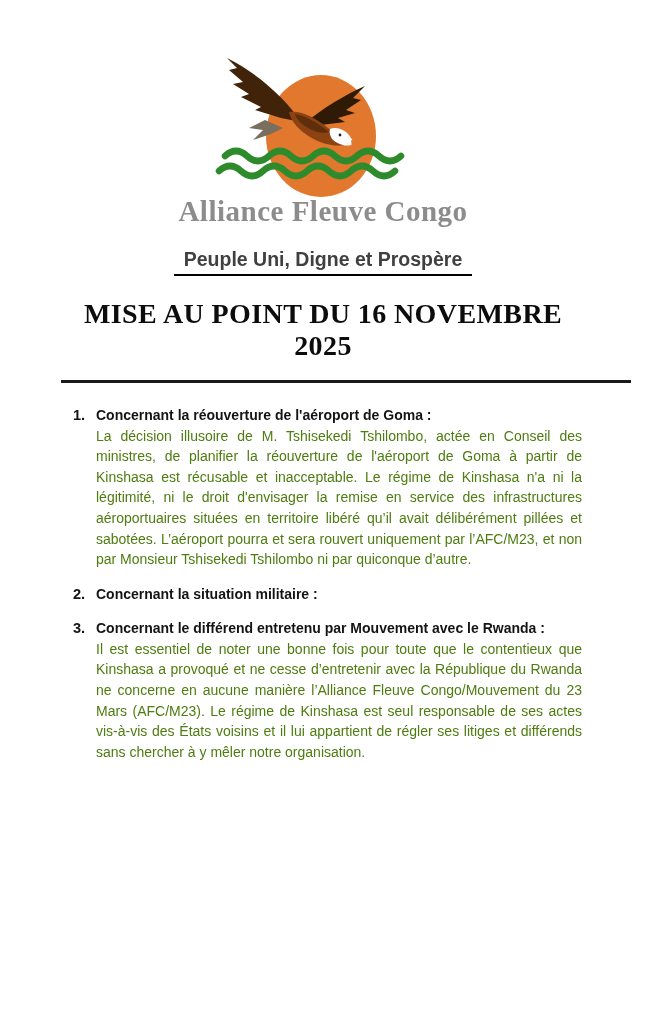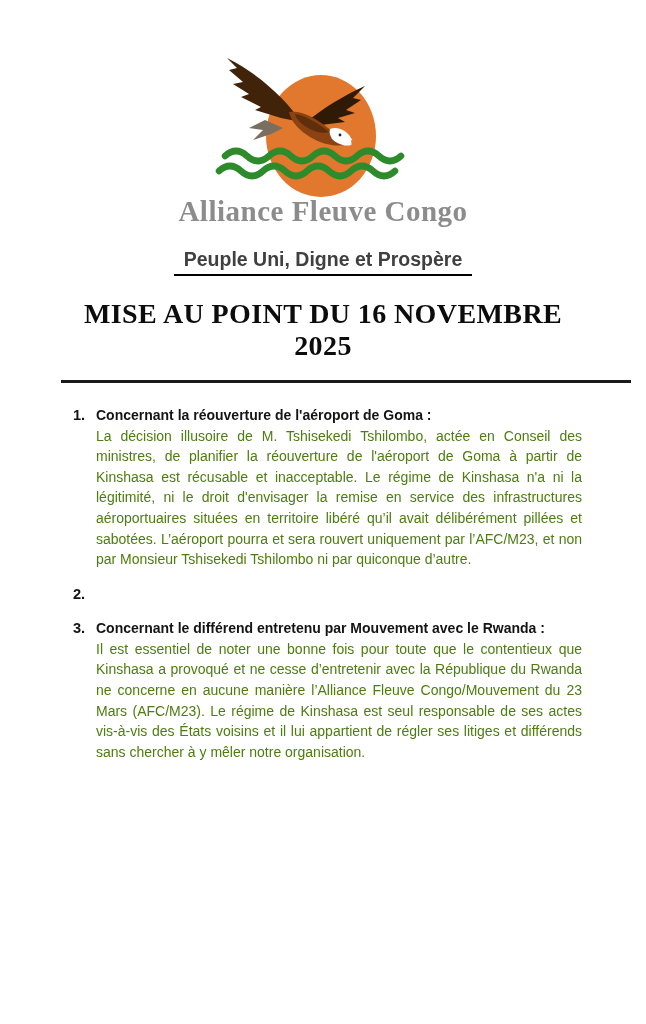--- a/index.html
+++ b/index.html
@@ -116,20 +116,21 @@
         <div class="item-number">1.</div>
         <div class="item-content">
           <div class="item-heading">Concernant la réouverture de l'aéroport de Goma :</div>
           <div class="item-body">La décision illusoire de M. Tshisekedi Tshilombo, actée en Conseil des ministres, de planifier la réouverture de l'aéroport de Goma à partir de Kinshasa est récusable et inacceptable. Le régime de Kinshasa n'a ni la légitimité, ni le droit d'envisager la remise en service des infrastructures aéroportuaires situées en territoire libéré qu’il avait délibérément pillées et sabotées. L’aéroport pourra et sera rouvert uniquement par l’AFC/M23, et non par Monsieur Tshisekedi Tshilombo ni par quiconque d’autre.</div>
         </div>
       </div>
 
       <div class="item">
         <div class="item-number">2.</div>
         <div class="item-content">
+          <div class="item-heading">Concernant la situation militaire :</div>
         </div>
       </div>
 
       <div class="item">
         <div class="item-number">3.</div>
         <div class="item-content">
           <div class="item-heading">Concernant le différend entretenu par Mouvement avec le Rwanda :</div>
           <div class="item-body">Il est essentiel de noter une bonne fois pour toute que le contentieux que Kinshasa a provoqué et ne cesse d’entretenir avec la République du Rwanda ne concerne en aucune manière l’Alliance Fleuve Congo/Mouvement du 23 Mars (AFC/M23). Le régime de Kinshasa est seul responsable de ses actes vis-à-vis des États voisins et il lui appartient de régler ses litiges et différends sans chercher à y mêler notre organisation.</div>
         </div>
       </div>

